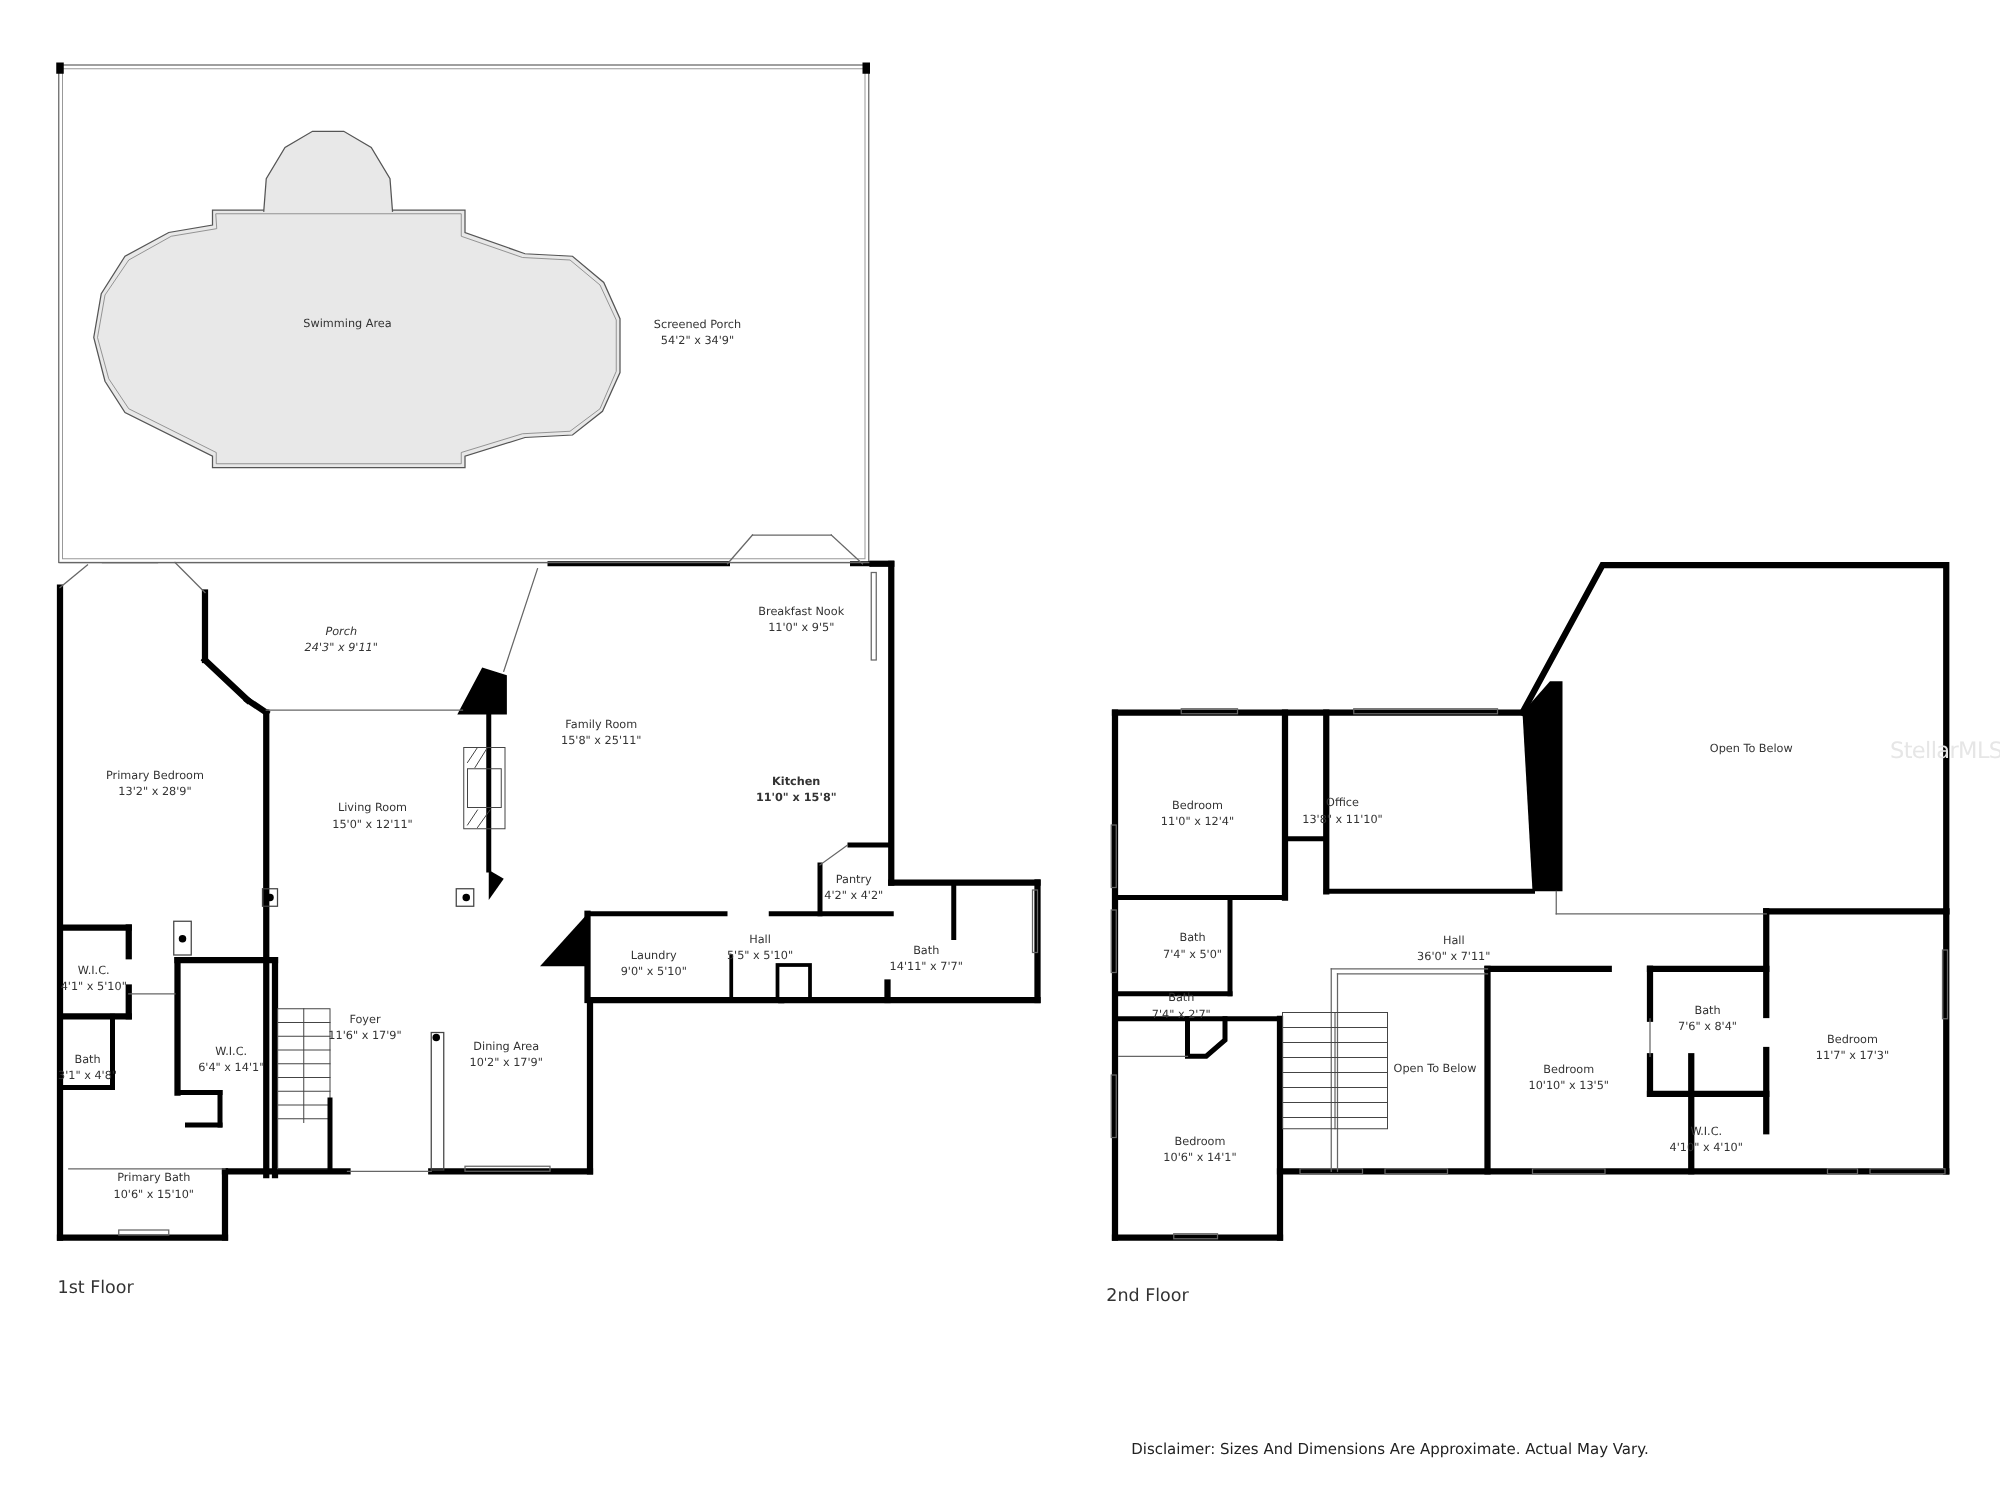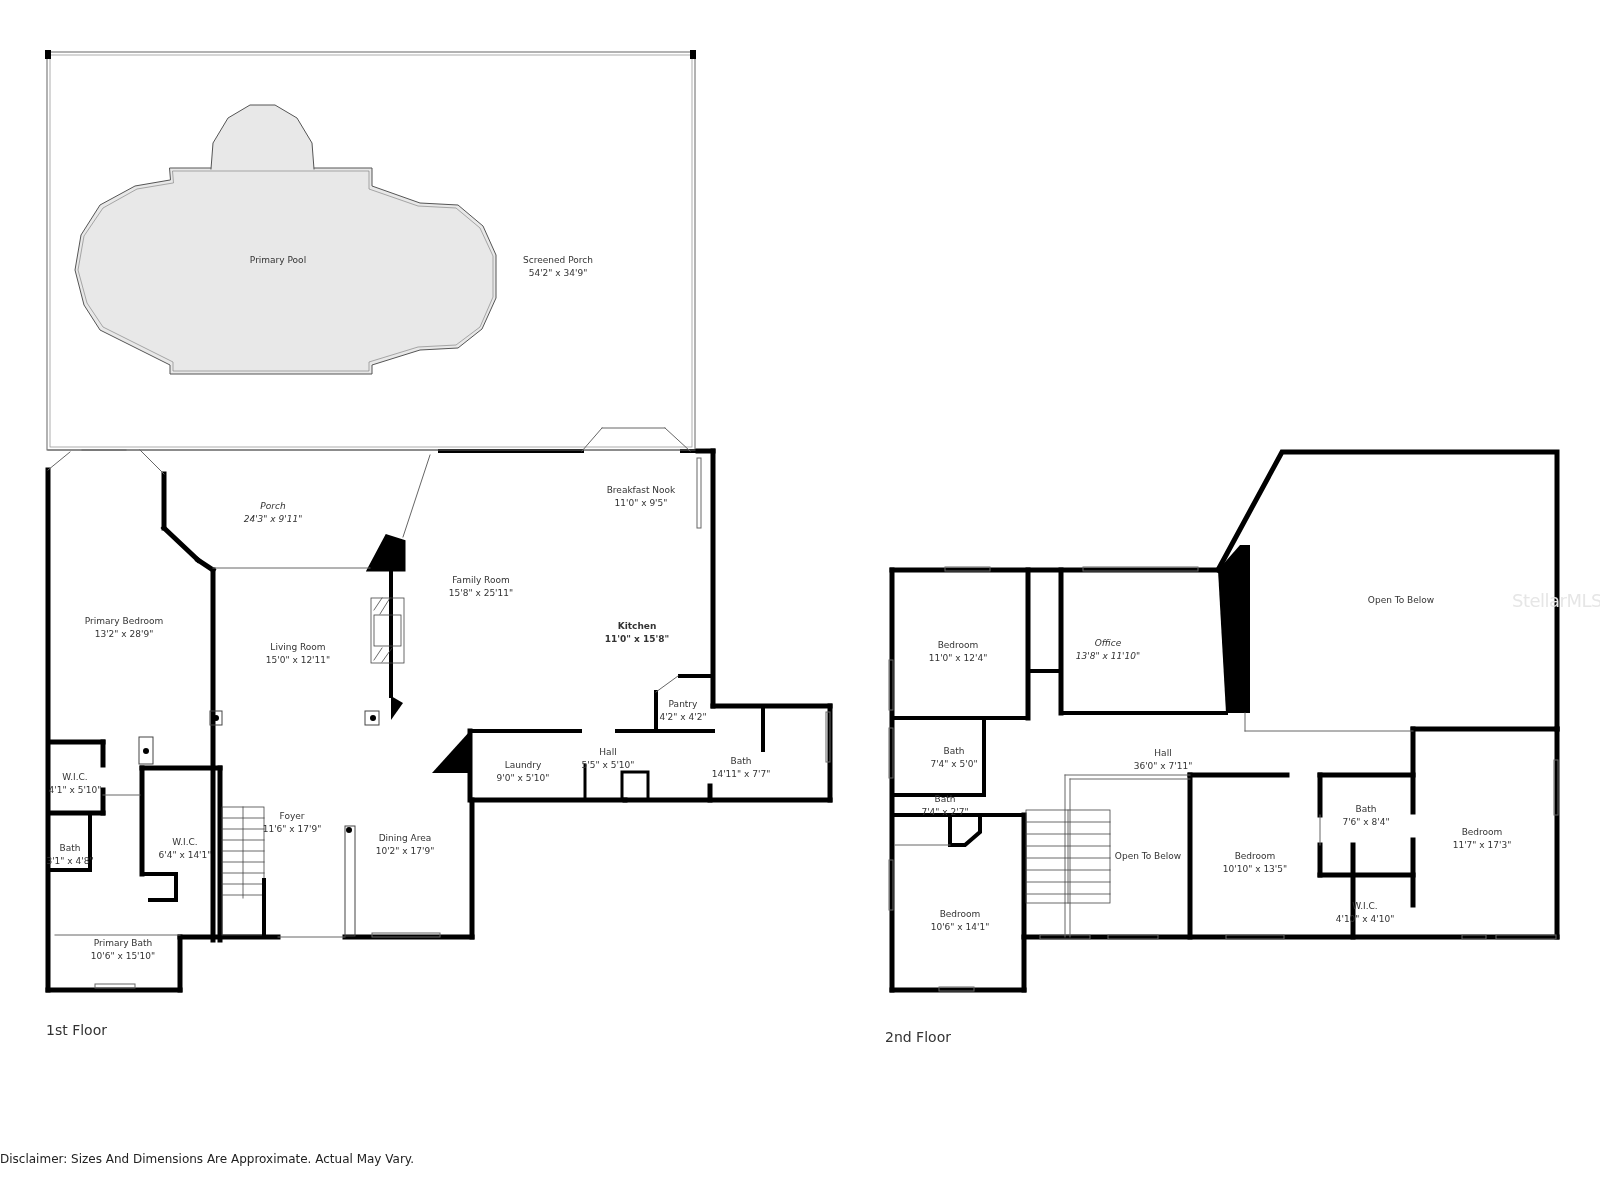--- a/index.html
+++ b/index.html
@@ -2,22 +2,22 @@
 <html><head>
 <meta charset="utf-8">
 <style>
   html, body { margin:0; padding:0; background:#ffffff; }
   body { width:1600px; height:1200px; position:relative; overflow:hidden;
          font-family:"DejaVu Sans", sans-serif; color:#333; }
   svg.plan { position:absolute; left:0; top:0; }
   .lbl { position:absolute; transform:translate(-50%,-50%); text-align:center;
          font-size:9px; line-height:13px; white-space:nowrap; color:#333; }
   .floor-lbl { position:absolute; font-size:14px; color:#333; }
-  .disclaimer { position:absolute; left:0; width:1288px; top:1152px; text-align:left;
-                font-size:12px; color:#222; }
+  .disclaimer { position:absolute; left:0; width:1288px; top:1152px; text-align:right;
+                font-size:12px; color:#222;padding-left:31px; }
   .watermark { position:absolute; left:1512px; top:590px; font-size:18px; color:#e6e6e6;
                font-family:"DejaVu Sans", sans-serif; letter-spacing:-0.5px; }
 </style>
 </head>
 <body>
 
 <svg class="plan" width="1600" height="1200" viewBox="0 0 1600 1200">
   <g fill="none" stroke="#000" stroke-linecap="square">
 
     <g>
@@ -198,21 +198,21 @@
         <line x1="1026" y1="858" x2="1110" y2="858"></line>
       <line x1="1026" y1="870" x2="1110" y2="870"></line>
         <line x1="1026" y1="882" x2="1110" y2="882"></line>
       <line x1="1026" y1="894" x2="1110" y2="894"></line>
     </g>
   </g>
 </svg>
 
 <div id="labels">
     <div class="lbl" style="left: 278px; top: 260px;">
-      <div>Primary Pool</div>
+      <div>Swimming Area</div>
     </div>
     <div class="lbl" style="left: 558px; top: 267px;">
       <div>Screened Porch</div>
       <div>54'2" x 34'9"</div>
     </div>
     <div class="lbl" style="left: 273px; top: 513px; font-style: italic;">
       <div>Porch</div>
       <div>24'3" x 9'11"</div>
     </div>
     <div class="lbl" style="left: 641px; top: 497px;">
@@ -275,21 +275,21 @@
       <div>Primary Bath</div>
       <div>10'6" x 15'10"</div>
     </div>
     <div class="lbl" style="left: 1401px; top: 600px;">
       <div>Open To Below</div>
     </div>
     <div class="lbl" style="left: 958px; top: 652px;">
       <div>Bedroom</div>
       <div>11'0" x 12'4"</div>
     </div>
-    <div class="lbl" style="left: 1108px; top: 650px; font-style: italic;">
+    <div class="lbl" style="left: 1074px; top: 650px;">
       <div>Office</div>
       <div>13'8" x 11'10"</div>
     </div>
     <div class="lbl" style="left: 954px; top: 758px;">
       <div>Bath</div>
       <div>7'4" x 5'0"</div>
     </div>
     <div class="lbl" style="left: 1163px; top: 760px;">
       <div>Hall</div>
       <div>36'0" x 7'11"</div>

